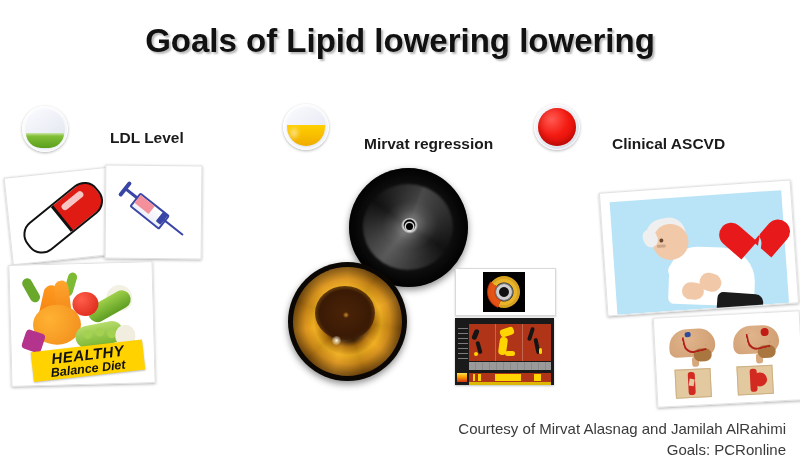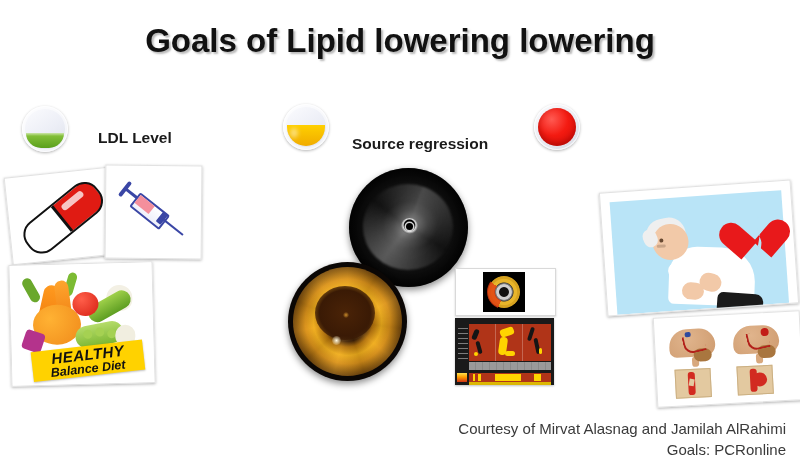--- a/index.html
+++ b/index.html
@@ -31,21 +31,21 @@
       background:linear-gradient(180deg,rgba(255,255,255,.55),rgba(255,255,255,0));}
   .fill-yellow{height:21px;background:linear-gradient(180deg,#ffd000 0%,#f0ab00 100%);
       border-radius:0 0 19px 19px;}
   .fill-yellow::before{content:"";position:absolute;left:3px;top:3px;width:8px;height:10px;
       background:rgba(255,255,255,.45);border-radius:50%;filter:blur(2px);}
   .hb-red{background:linear-gradient(145deg,#fbfbfd 0%,#e8eaf1 60%,#d6d9e3 100%);}
   .hb-red .dot{position:absolute;left:4px;top:4px;right:4px;bottom:4px;border-radius:50%;
       background:radial-gradient(circle at 36% 30%,#ff5a52 0%,#f41b12 45%,#d90b05 100%);
       box-shadow:inset 0 -3px 6px rgba(120,0,0,.45);}
 
-  .icon-label{position:absolute;font-size:15.5px;font-weight:bold;color:#1a1a1a;white-space:nowrap;}
+  .icon-label{position:absolute;font-size:15.5px;font-weight:bold;color:#1a1a1a;white-space:nowrap;margin-left:12px;}
 
   
   .card{position:absolute;background:#fff;box-shadow:0 1px 3px rgba(0,0,0,.30);
         border:1px solid #e2e2e2;overflow:hidden;}
 
   
   #card-pill{left:8px;top:172px;width:104px;height:86px;transform:rotate(-6deg);}
   .pill{position:absolute;left:50%;top:50%;width:86px;height:32px;margin:-16px 0 0 -43px;
         transform:rotate(-33deg);border-radius:16px;border:2.5px solid #111;
         background:linear-gradient(90deg,#ffffff 0 48%,#e01b13 48% 100%);overflow:hidden;}
@@ -220,25 +220,26 @@
   <div class="hb" style="left:22px;top:106px;">
     <div class="ring"></div>
     <div class="fill fill-green"></div>
   </div>
   <div class="icon-label" style="left:98px;top:129px;">LDL Level</div>
 
   <div class="hb" style="left:283px;top:104px;">
     <div class="ring"></div>
     <div class="fill fill-yellow"></div>
   </div>
-  <div class="icon-label" style="left:352px;top:135px;">Source regression</div>
+  <div class="icon-label" style="left:352px;top:135px;">Mirvat regression</div>
 
   <div class="hb hb-red" style="left:534px;top:104px;">
     <div class="dot"></div>
   </div>
+  <div class="icon-label" style="left:600px;top:135px;">Clinical ASCVD</div>
 
   <div class="card" id="card-pill">
     <div class="pill">
       <div class="seam"></div>
     </div>
   </div>
 
   <div class="card" id="card-syringe">
     <div class="syr">
       <div class="flange"></div>

